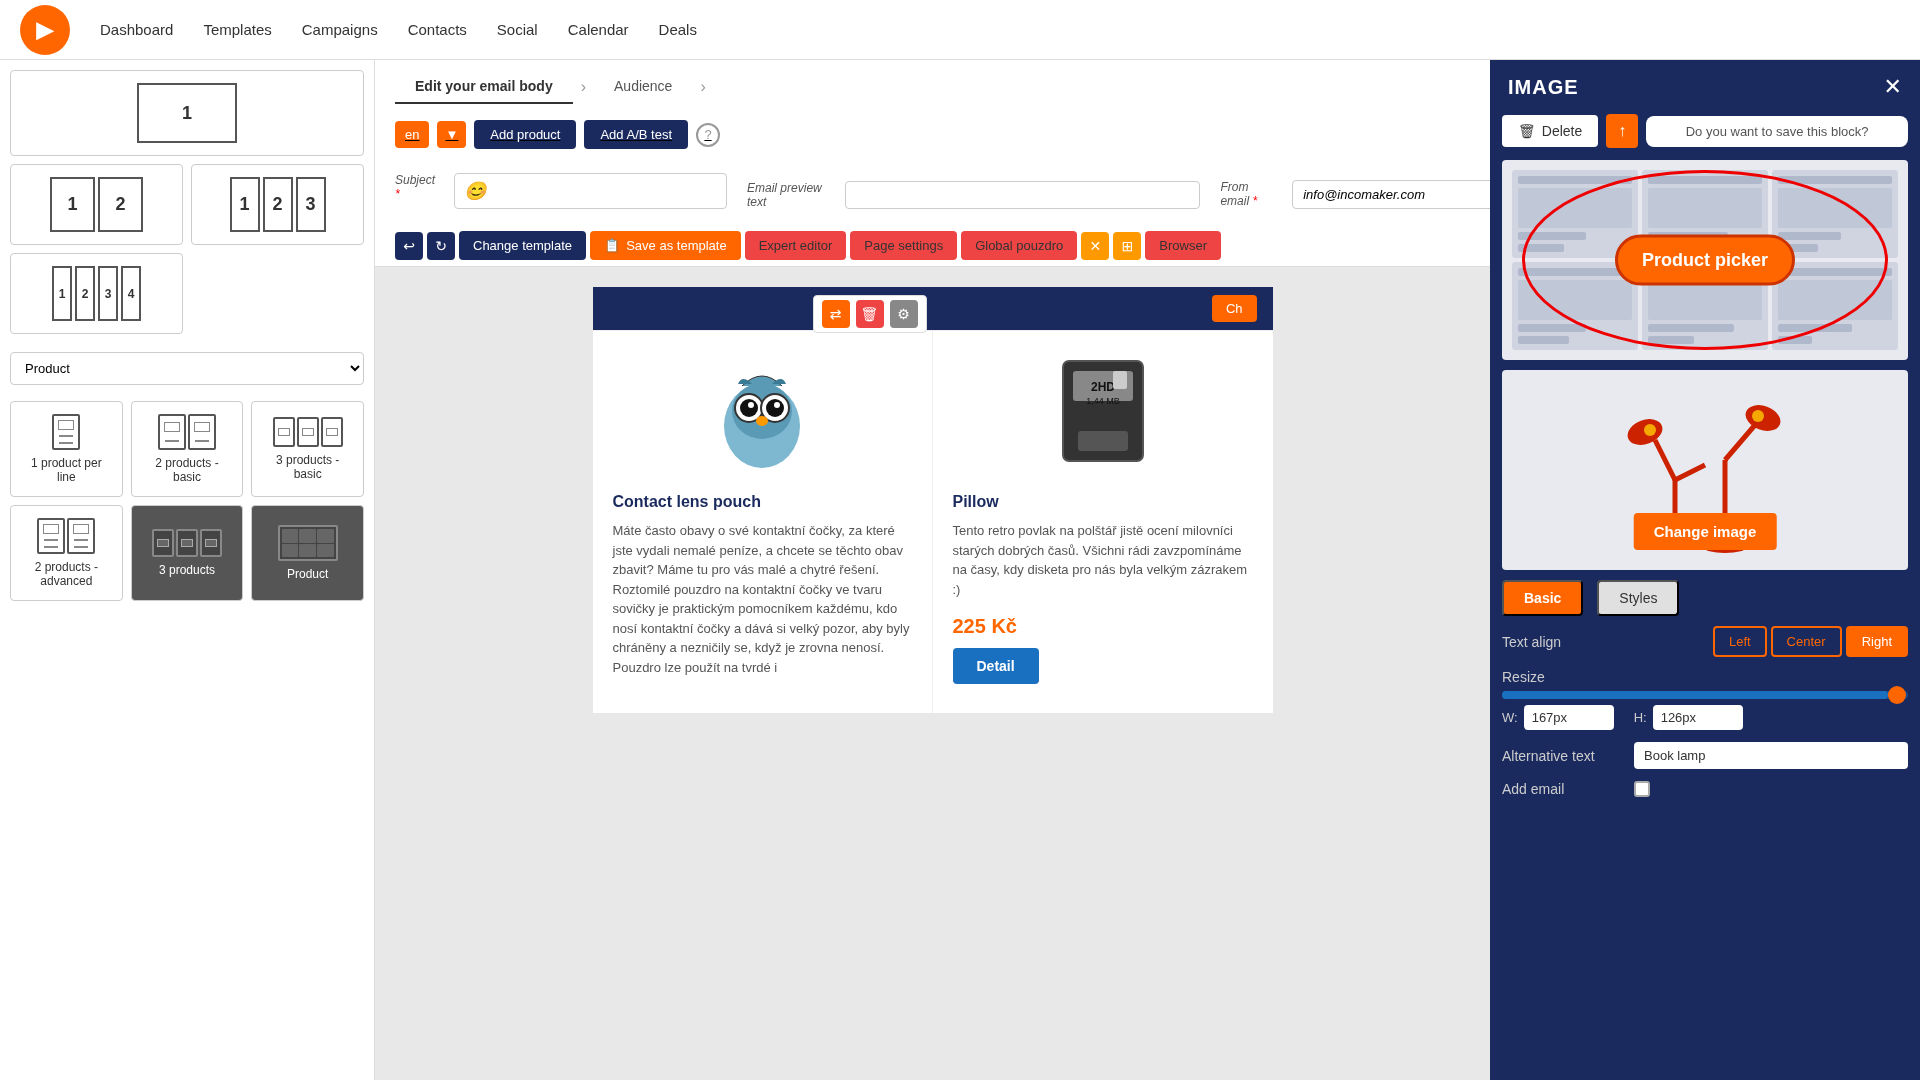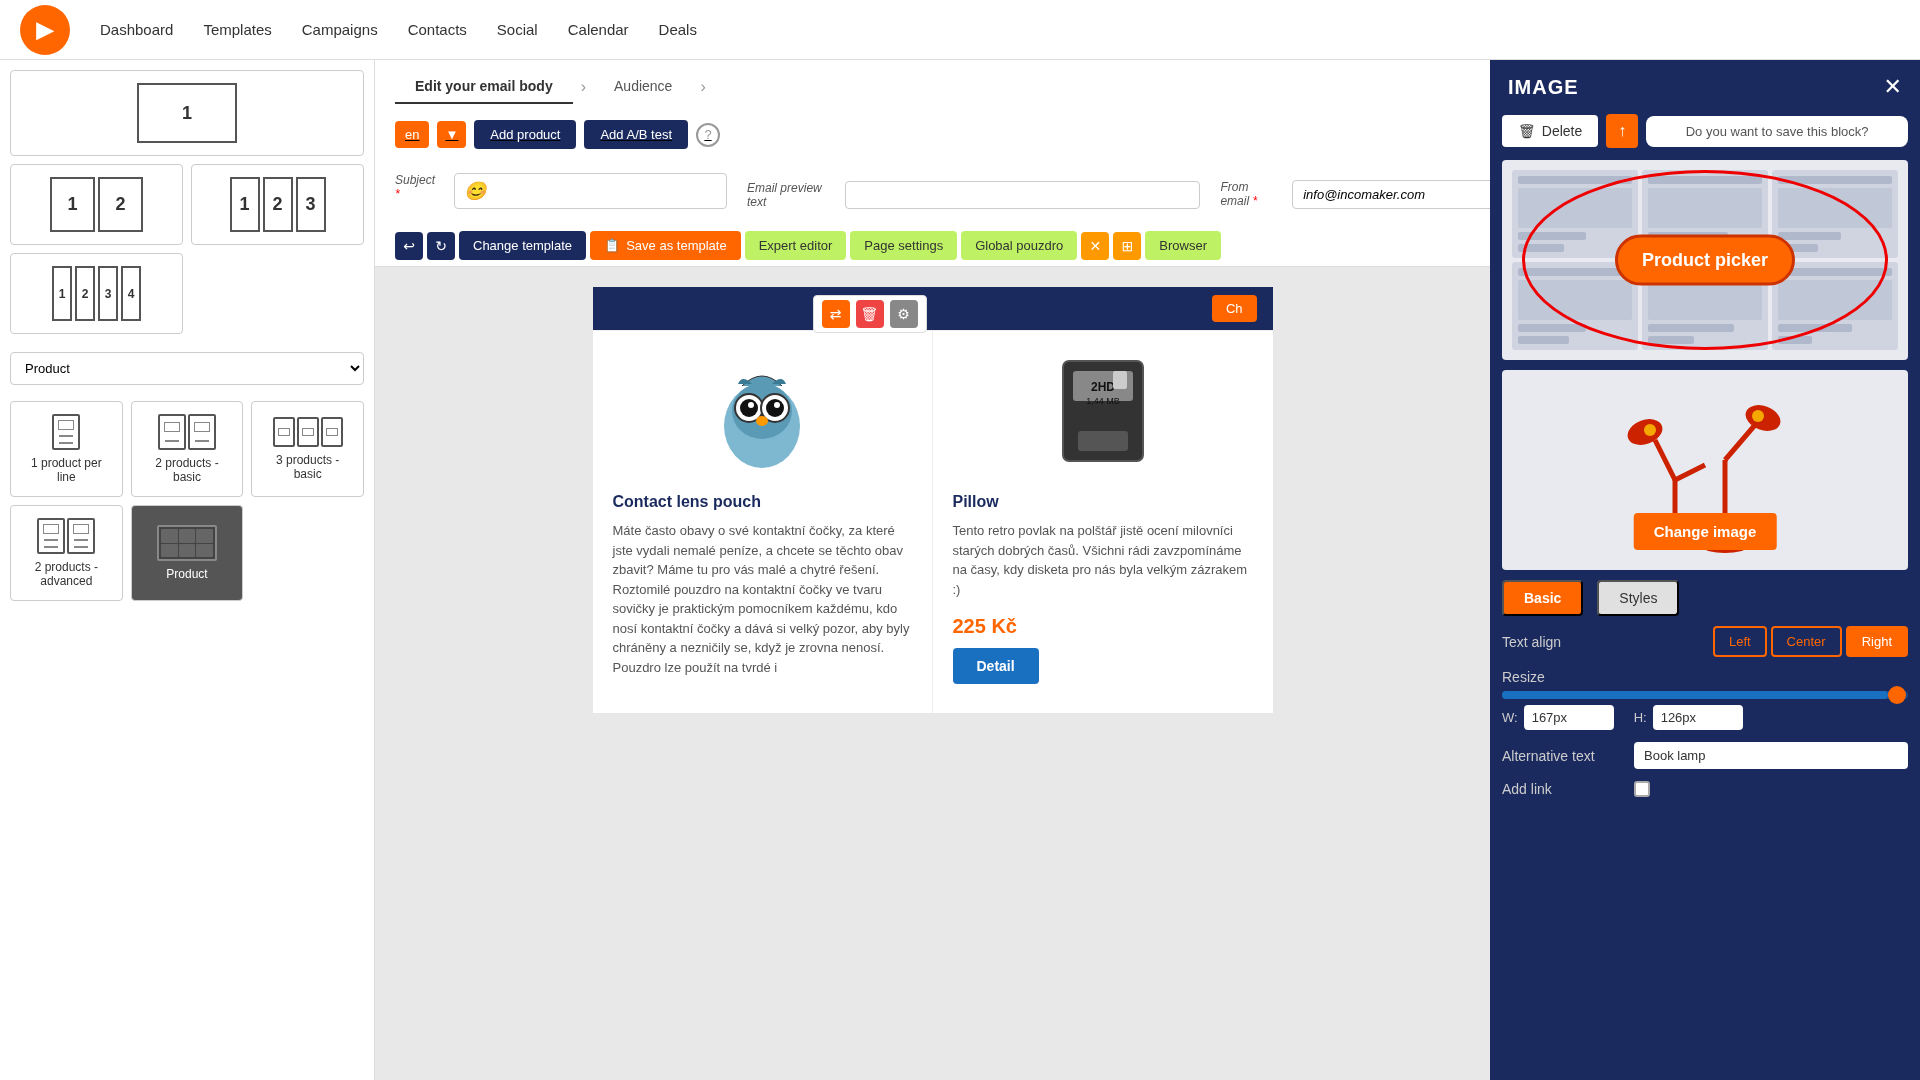--- a/index.html
+++ b/index.html
@@ -80,21 +80,21 @@
 
     .toolbar-row {
       display: flex; align-items: center; gap: 4px; padding: 6px 0; flex-wrap: wrap;
     }
     .toolbar-btn {
       padding: 7px 14px; border: none; border-radius: 4px; cursor: pointer; font-size: 13px;
       display: flex; align-items: center; gap: 6px;
     }
     .tb-dark { background: #1a2a5e; color: #fff; }
     .tb-orange { background: #f60; color: #fff; }
-    .tb-light { background: #bef264; color: #333; text-align: center; }
+    .tb-light { background: #ef4444; color: #333; text-align: center; }
     .tb-icon { width: 28px; height: 28px; background: #1a2a5e; color: #fff; border: none; border-radius: 4px; cursor: pointer; font-size: 14px; display: flex; align-items: center; justify-content: center; }
     .tb-yellow-icon { width: 28px; height: 28px; background: #f90; color: #fff; border: none; border-radius: 4px; cursor: pointer; font-size: 14px; display: flex; align-items: center; justify-content: center; }
 
     
     .template-grid {
       padding: 10px; display: grid; grid-template-columns: 1fr 1fr; gap: 8px;
     }
     .template-item {
       border: 1px solid #ccc; border-radius: 4px; padding: 12px; cursor: pointer;
       display: flex; flex-direction: column; align-items: center; justify-content: center; gap: 6px;
@@ -433,20 +433,34 @@
             </div>
           <div class="mpb" style="width:28px;height:36px;">
               <div class="mpb-inner"></div>
               <div class="mpb-line"></div>
               <div class="mpb-line"></div>
             </div>
         </div>
         <span class="product-item-label">2 products - advanced</span>
       </div>
 
+      <div class="product-item" style="background:#555;">
+        <div class="mini-prod-icon">
+          <div class="mpb" style="width:22px;height:28px;background:#444;border-color:#888;">
+              <div class="mpb-inner" style="background:#666;border-color:#aaa;width:12px;height:8px;"></div>
+            </div>
+          <div class="mpb" style="width:22px;height:28px;background:#444;border-color:#888;">
+              <div class="mpb-inner" style="background:#666;border-color:#aaa;width:12px;height:8px;"></div>
+            </div>
+          <div class="mpb" style="width:22px;height:28px;background:#444;border-color:#888;">
+              <div class="mpb-inner" style="background:#666;border-color:#aaa;width:12px;height:8px;"></div>
+            </div>
+        </div>
+        <span class="product-item-label" style="color:#fff;">3 products</span>
+      </div>
 
       <div class="product-item" style="background:#555;">
         <div class="mini-prod-icon">
           <div style="width:60px;height:36px;background:#444;border:2px solid #888;border-radius:2px;display:grid;grid-template-columns:1fr 1fr 1fr;grid-template-rows:1fr 1fr;gap:1px;padding:2px;">
             <div style="background:#666;border-radius:1px;"></div>
             <div style="background:#666;border-radius:1px;"></div>
             <div style="background:#666;border-radius:1px;"></div>
             <div style="background:#666;border-radius:1px;"></div>
             <div style="background:#666;border-radius:1px;"></div>
             <div style="background:#666;border-radius:1px;"></div>
@@ -695,18 +709,18 @@
           </div>
         </div>
       </div>
 
       <div class="alt-text-row">
         <span class="alt-text-label">Alternative text</span>
         <input class="alt-text-input" type="text" value="Book lamp" style="">
       </div>
 
       <div class="add-link-row">
-        <span class="add-link-label">Add link</span>
+        <span class="add-link-label">Add email</span>
         <div class="checkbox-custom"></div>
       </div>
     </div>
   </div>
 </div>
 
 </body></html>

